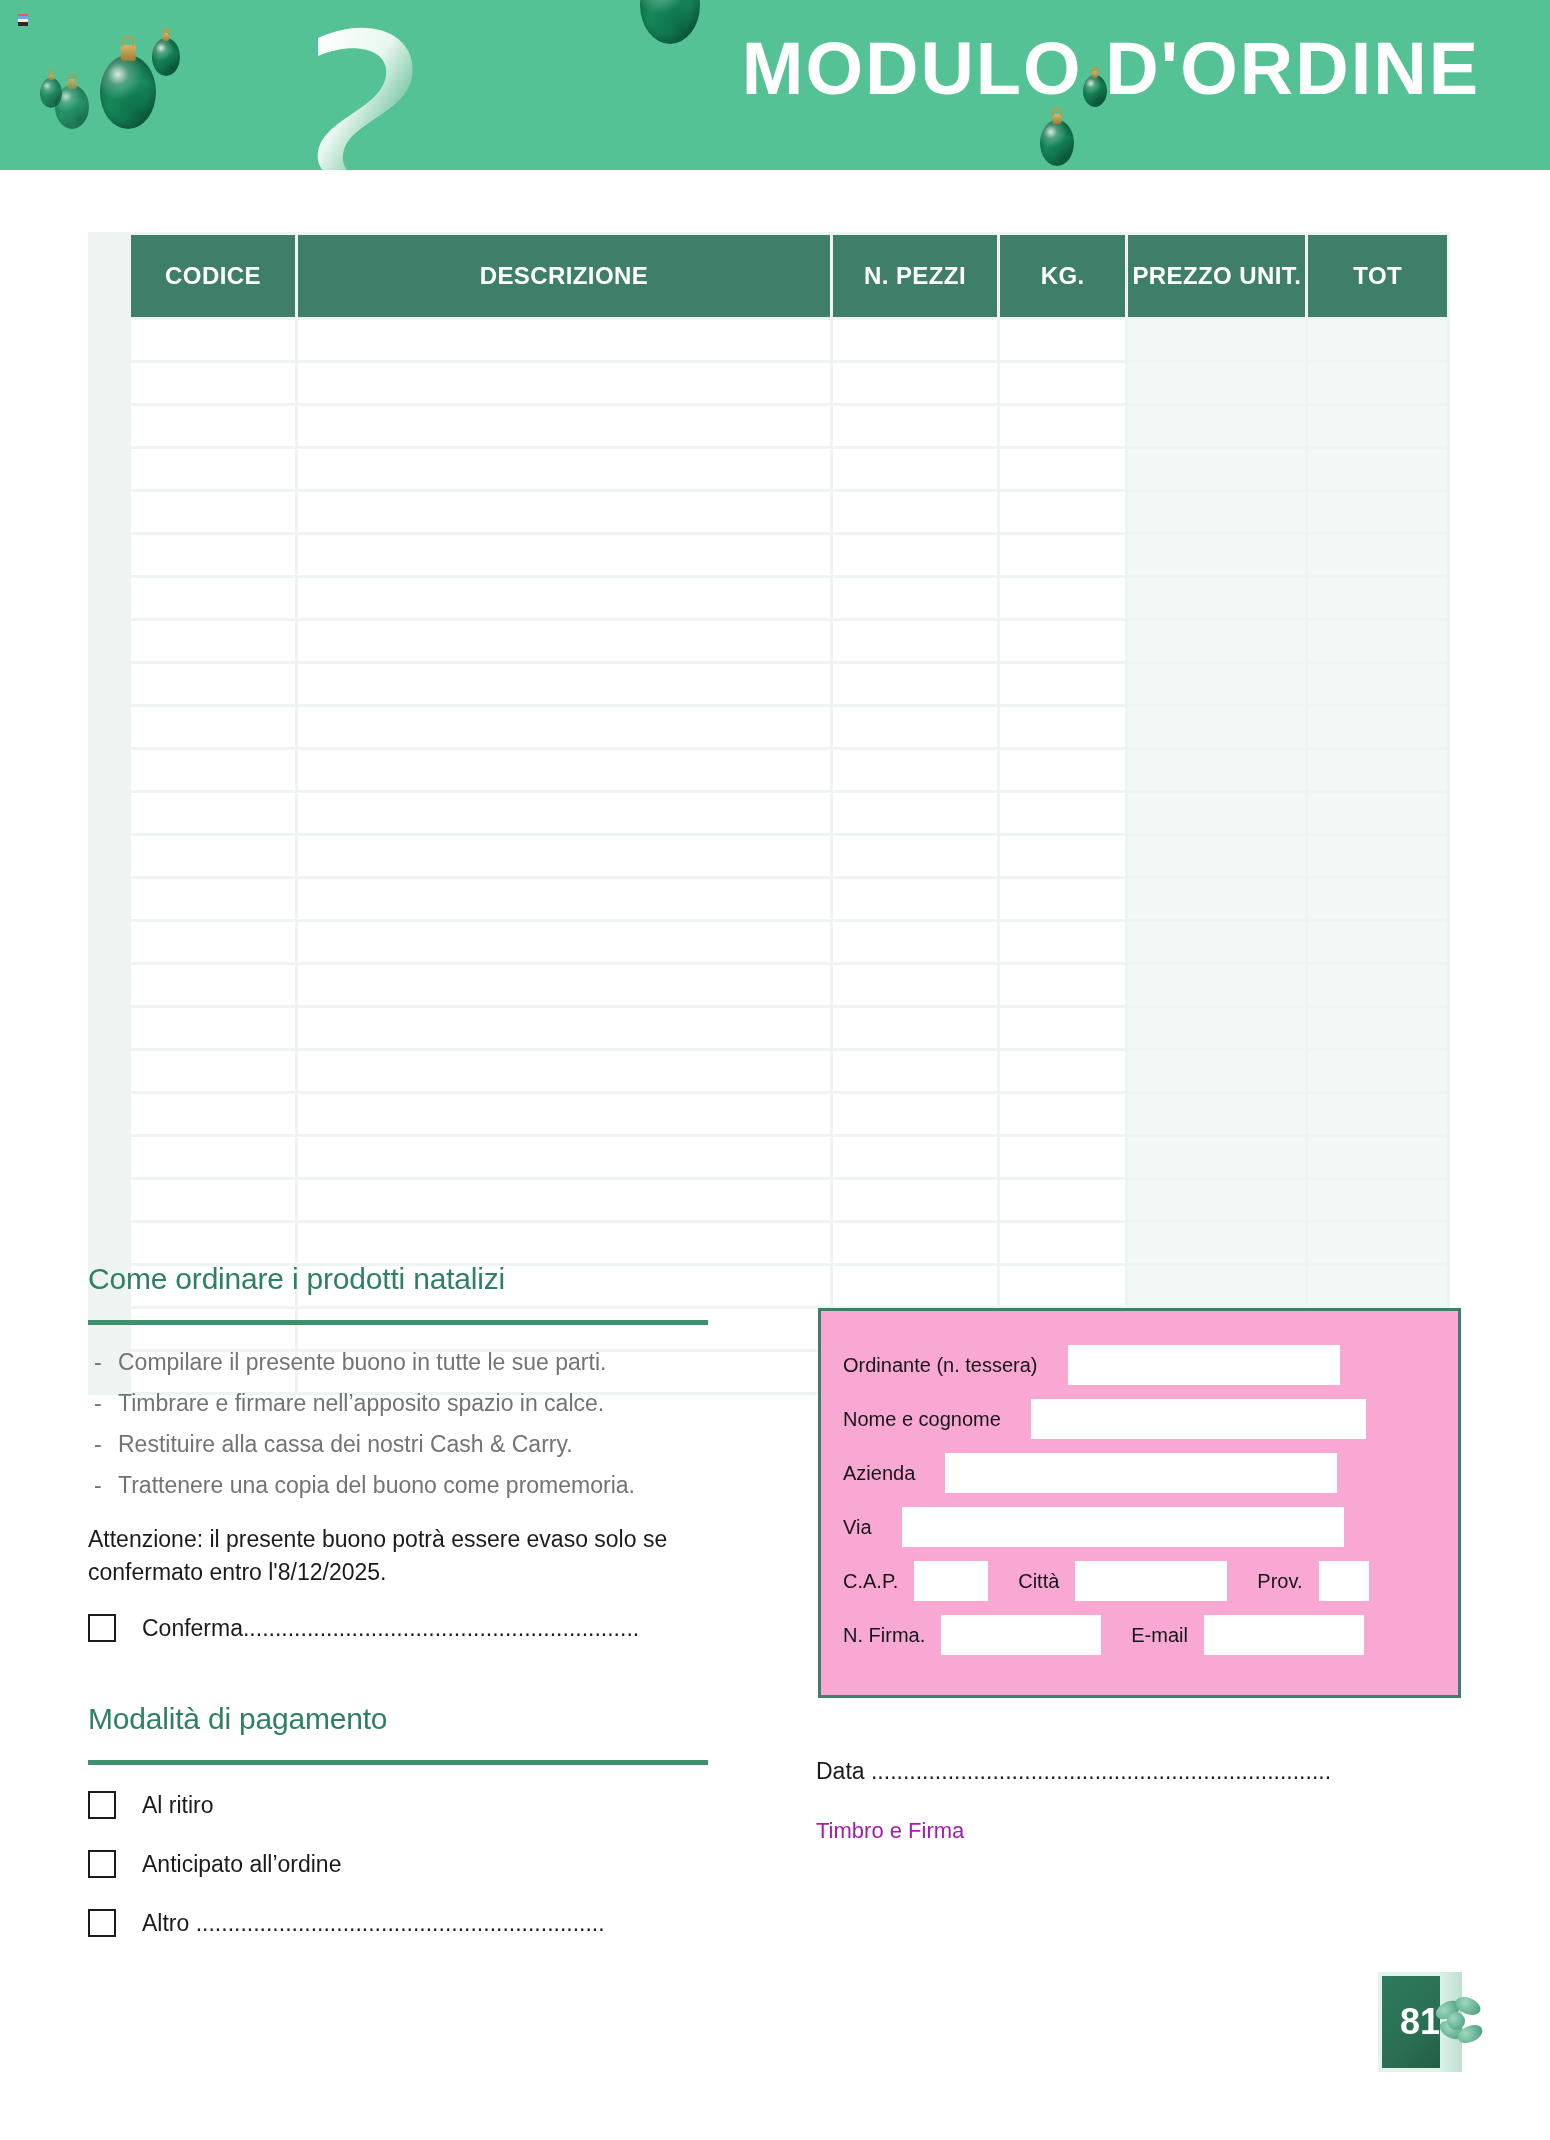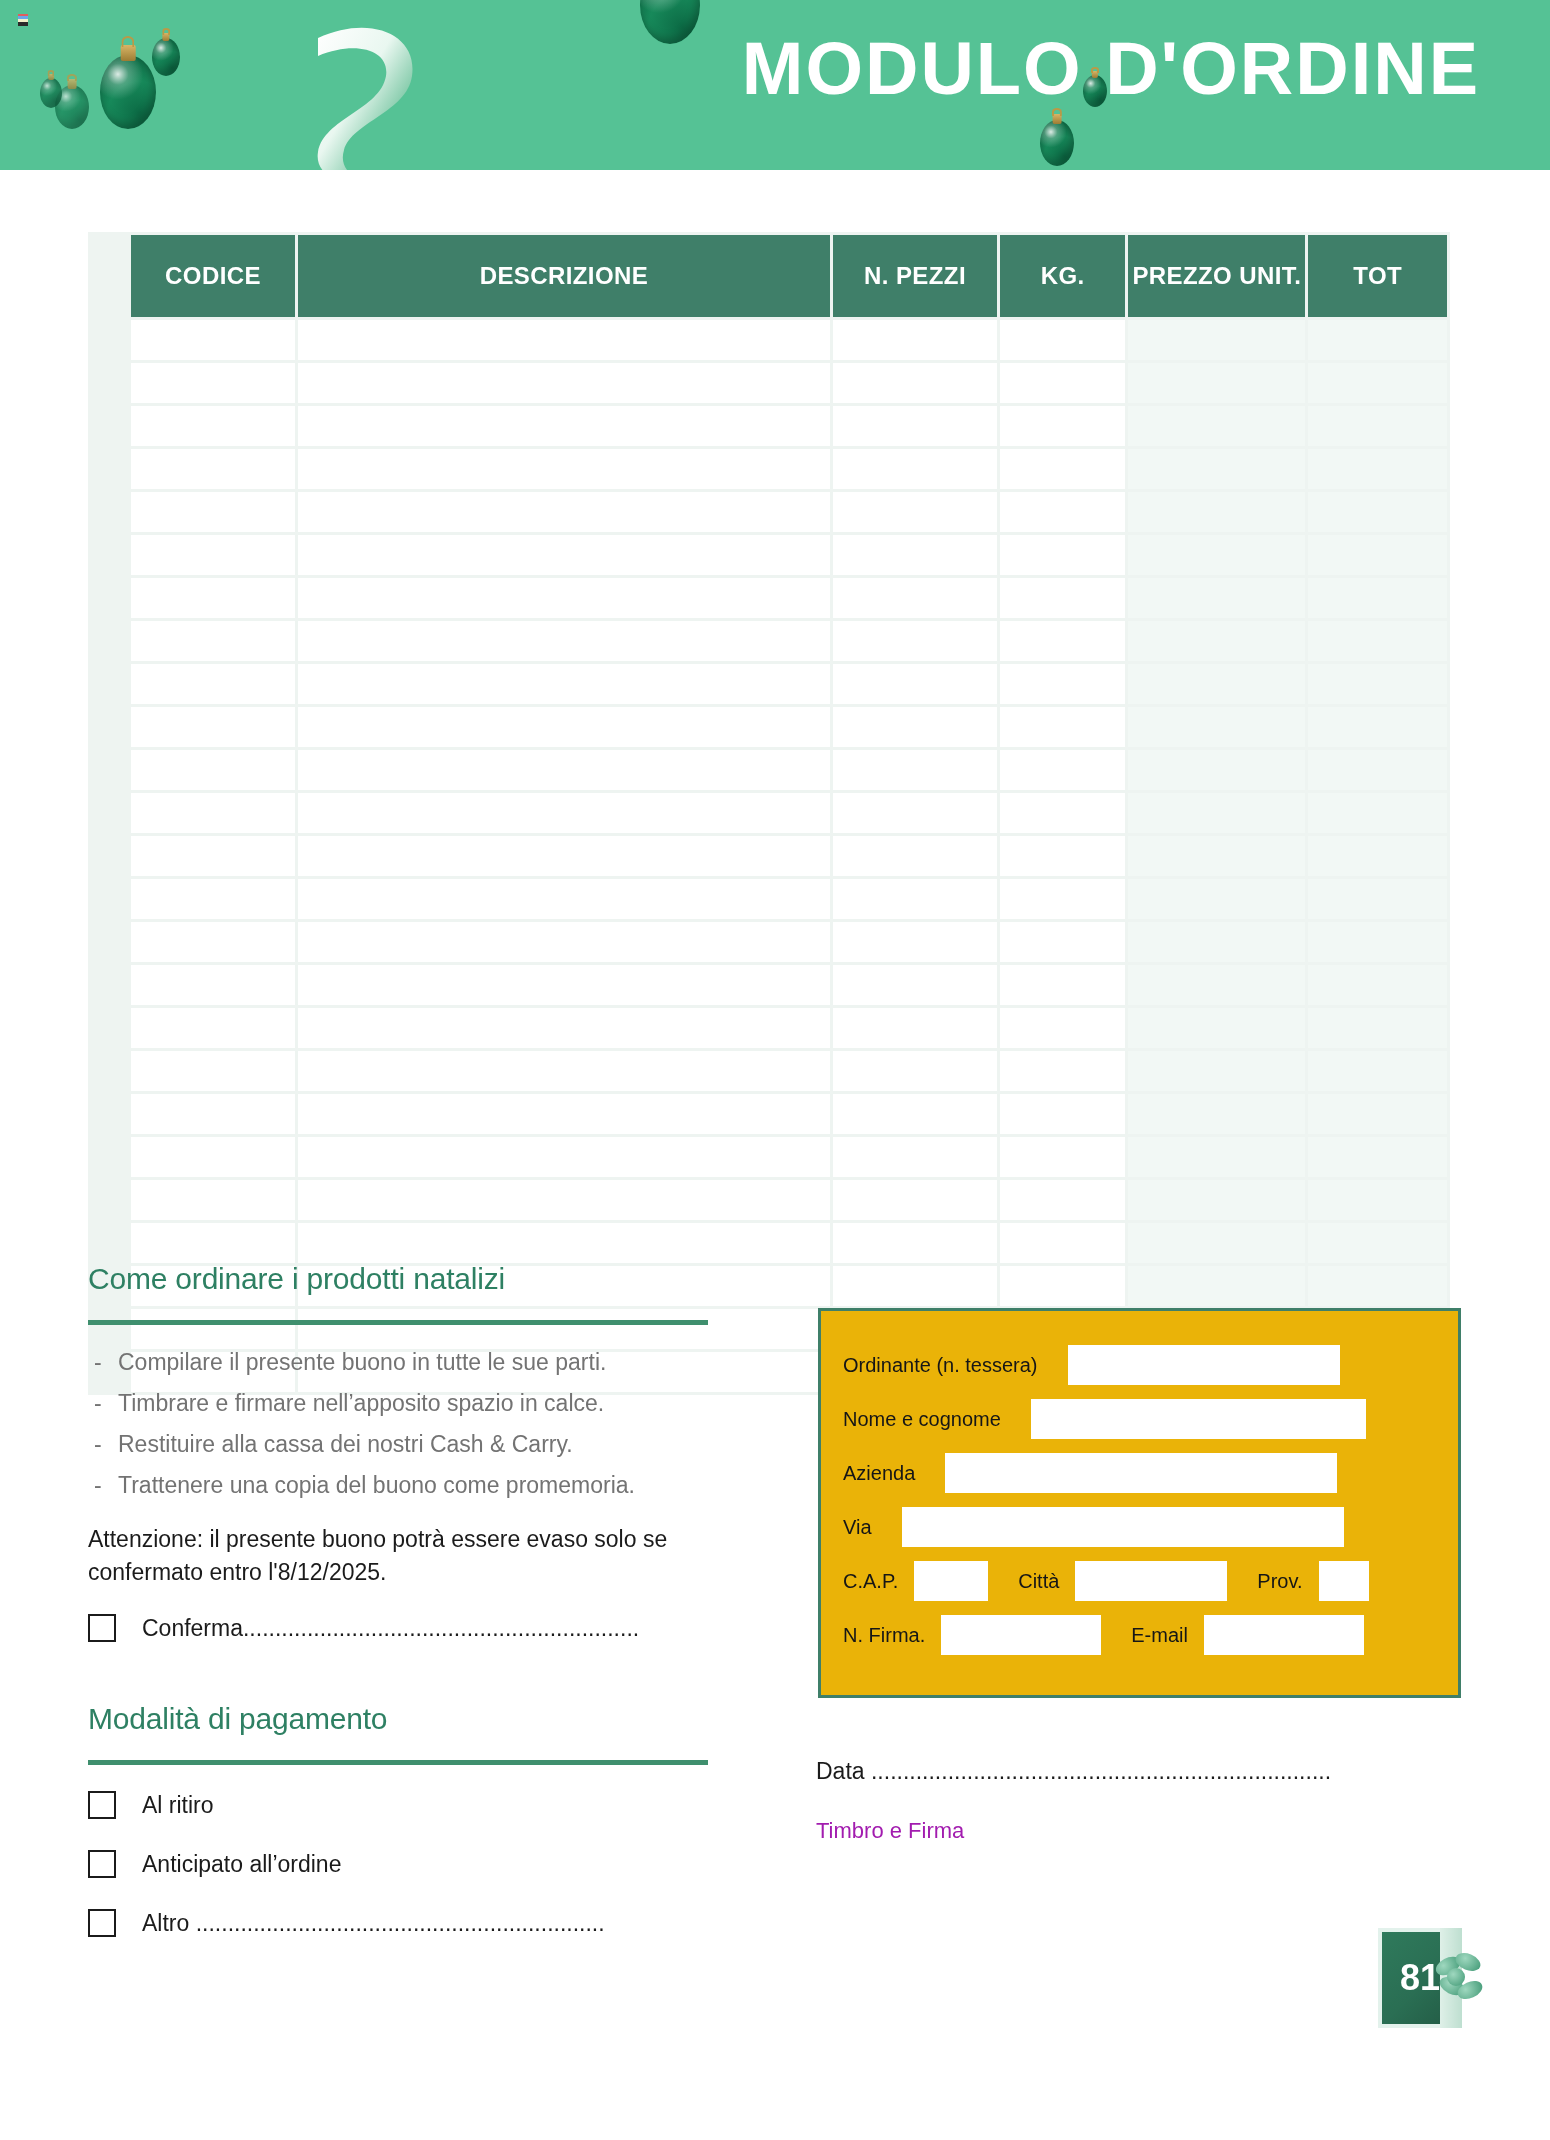--- a/index.html
+++ b/index.html
@@ -194,21 +194,21 @@
   .pay-block { margin-top: 60px; }
   .pay-opts { margin-top: 26px; }
   .pay-opts .checkrow { margin-top: 0; margin-bottom: 31px; }
   .pay-opts .checkrow:last-child { margin-bottom: 0; }
 
   
   .form-box {
     position: absolute;
     left: 818px; top: 1308px;
     width: 643px; height: 390px;
-    background: #eab308;
+    background: #f9a8d4;
     border: 3px solid #3f7f69;
     padding: 34px 30px 0 22px;
   }
   .form-row {
     display: flex;
     align-items: center;
     margin-bottom: 14px;
     height: 40px;
   }
   .form-row .flabel {
@@ -237,21 +237,21 @@
     position: absolute;
     left: 816px; top: 1818px;
     font-size: 22px;
     color: #a21caf;
     white-space: nowrap;
   }
 
   
   .page-badge {
     position: absolute;
-    left: 1378px; top: 1928px;
+    left: 1378px; top: 1972px;
     width: 105px; height: 80px;
   }
   .gift-body {
     position: absolute;
     left: 0; top: 0;
     width: 84px; height: 100px;
     background: linear-gradient(135deg, #2f7a5c 0%, #2a6e53 55%, #225a44 100%);
     border: 4px solid #e3f2ec;
   }
   .gift-num {

